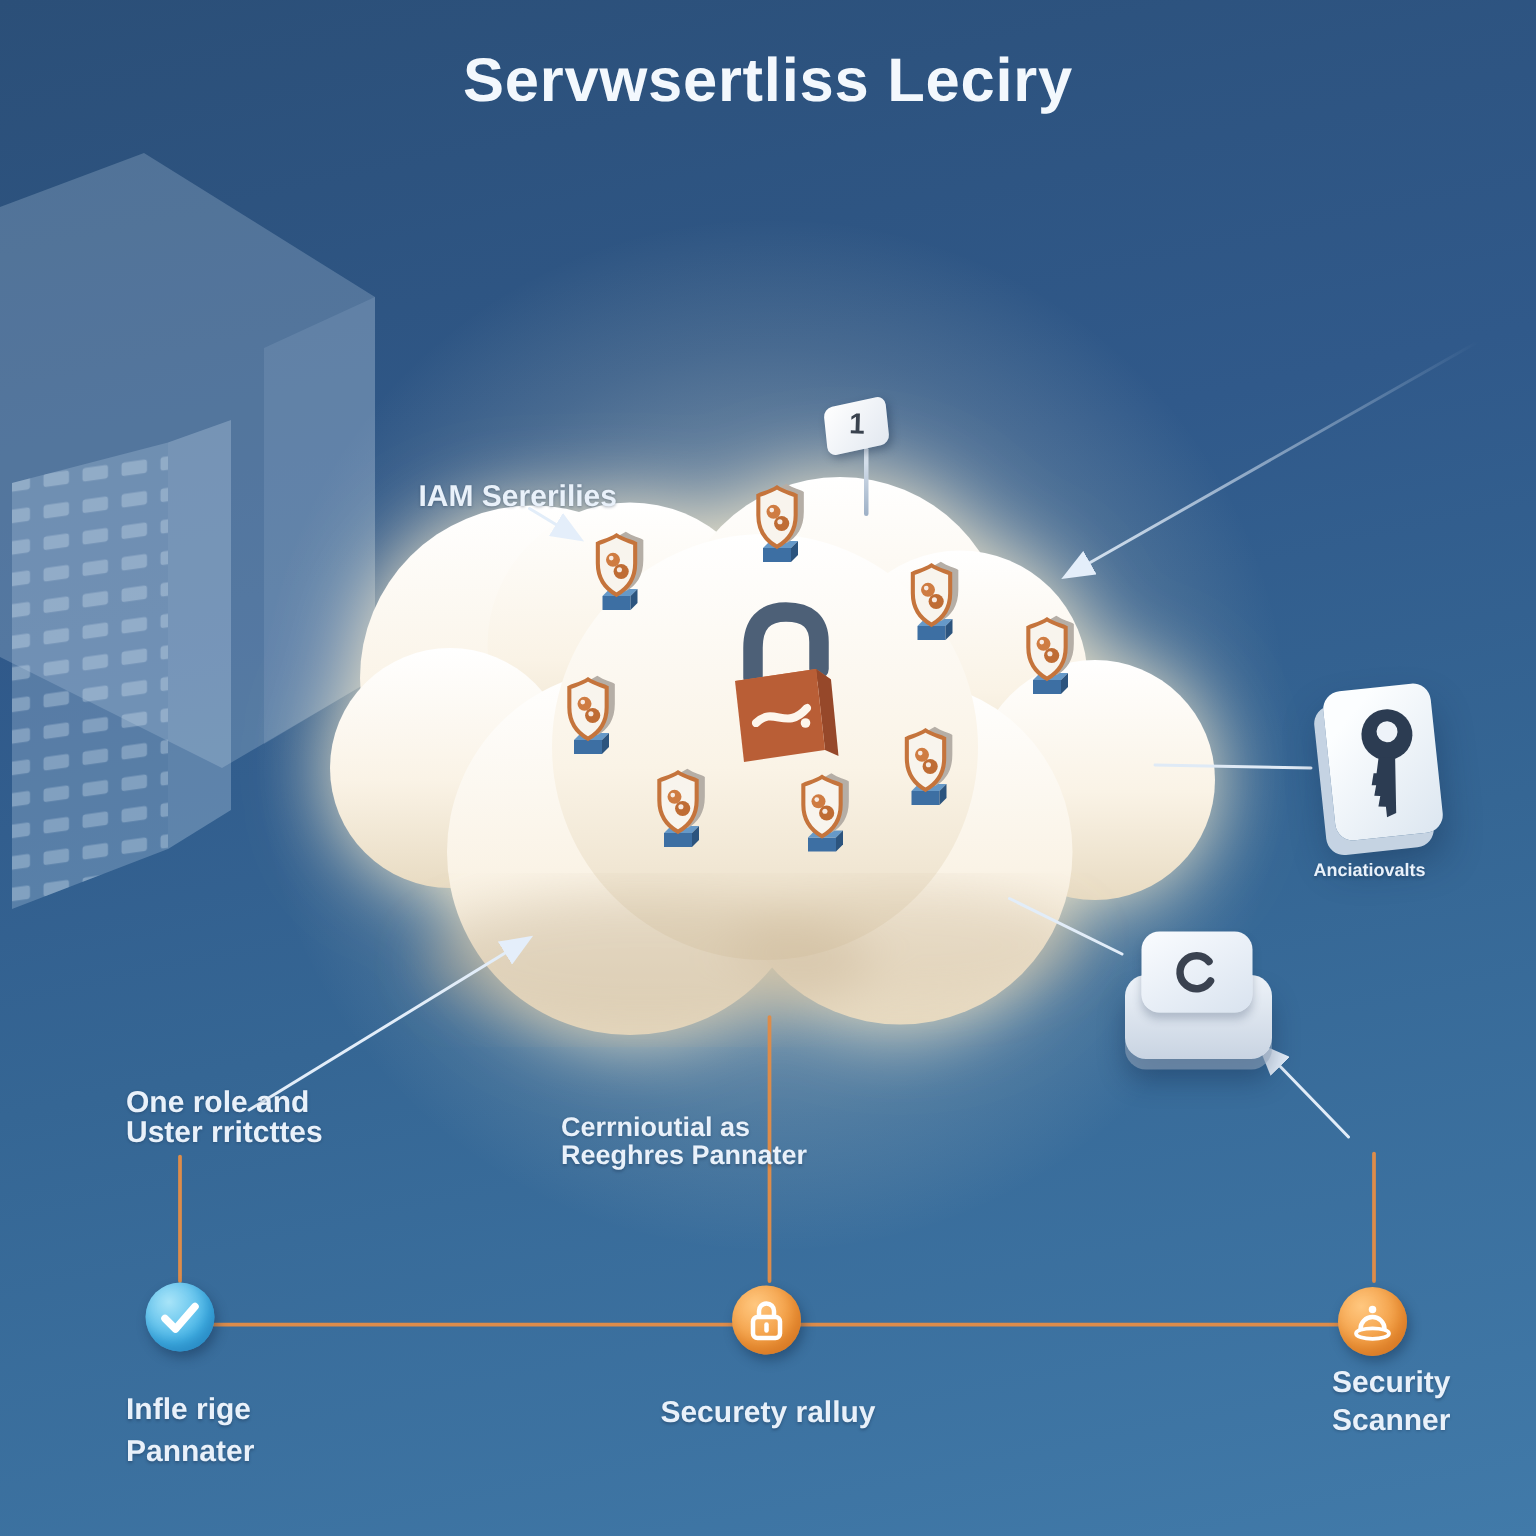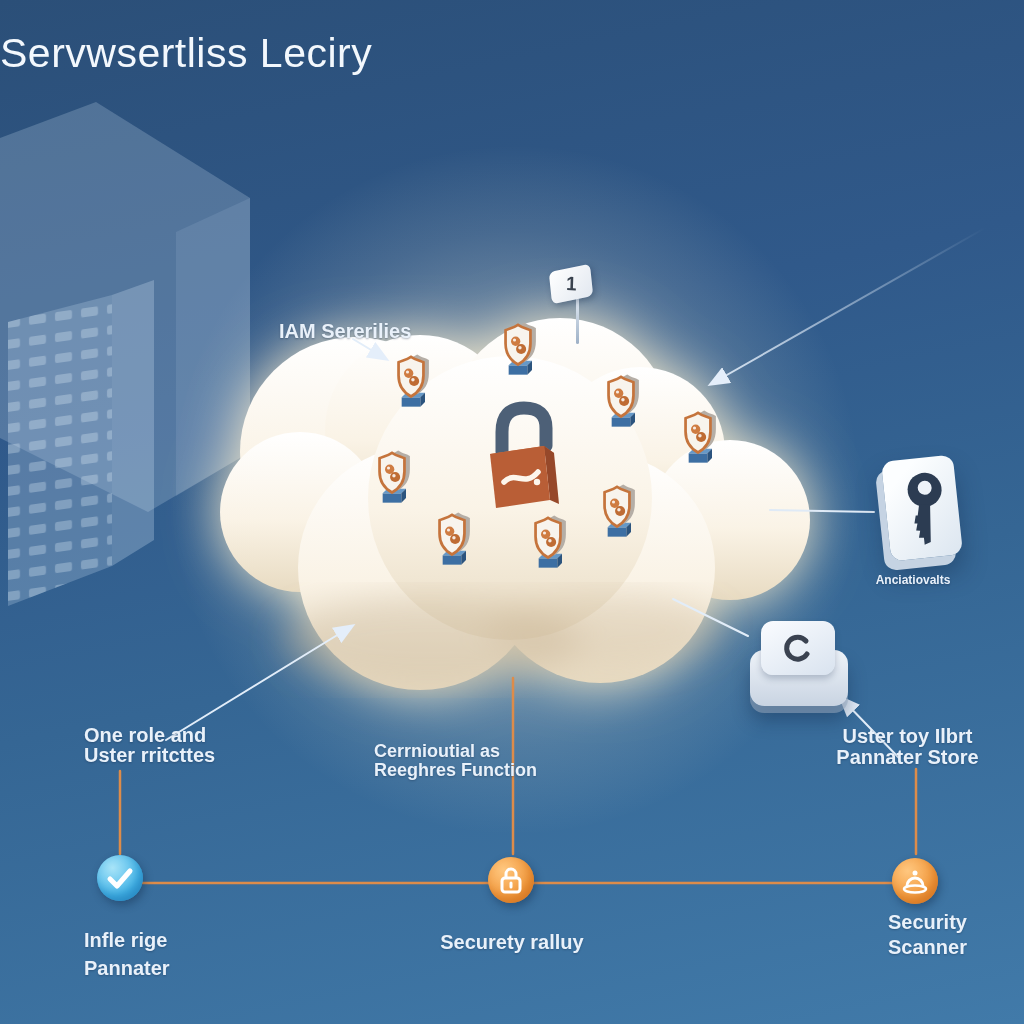--- a/index.html
+++ b/index.html
@@ -3,22 +3,22 @@
 <meta charset="utf-8">
 <style>
   html,body{margin:0;padding:0;background:#1d3a58;}
   #canvas{
     position:relative;width:1024px;height:1024px;overflow:hidden;
     font-family:"Liberation Sans", sans-serif;
     background:linear-gradient(168deg,#2b4f78 0%,#30598a 35%,#356694 60%,#417aa9 100%);
   }
   .abs{position:absolute;}
   #title{
-    left:0;top:30px;width:1024px;
-    font-size:41px;font-weight:normal;color:#f3f8fd;letter-spacing:.5px;
+    left:0;top:30px;width:1024px;text-align:center;
+    font-size:41px;font-weight:bold;color:#f3f8fd;letter-spacing:.5px;
   }
   .label{
     color:#e9f1fa;font-size:20px;font-weight:600;line-height:20px;
     text-shadow:0 1px 2px rgba(20,40,70,.35);
   }
   .label.center{text-align:center;}
   
   #flag-pole{left:576px;top:298px;width:3px;height:46px;border-radius:2px;
     background:linear-gradient(180deg,#e4ecf5,#9db0c6);}
   #flag-sign{left:550px;top:268px;width:42px;height:32px;border-radius:6px;
@@ -257,33 +257,29 @@
     </svg>
   </div>
   <div class="label abs center" style="left:838px;top:570px;width:150px;font-size:12px">Anciatiovalts</div>
 
   <div id="layers-bottom" class="abs"></div>
   <div id="layers-top" class="abs">
     <svg width="40" height="40" viewBox="0 0 40 40">
       <path d="M28,13 A11,11 0 1 0 29,26" fill="none" stroke="#3a4250" stroke-width="5" stroke-linecap="round"></path>
     </svg>
   </div>
-  <div class="label abs center" style="left:820px;top:726px;width:175px;line-height:21px">
-    <div>Uster toy Ilbrt</div>
-    <div>Pannater Store</div>
-  </div>
 
   <div class="label abs" style="left:84px;top:725px">
     <div>One role and</div>
     <div>Uster rritcttes</div>
   </div>
 
   <div class="label abs" style="left:374px;top:742px;font-size:18px;line-height:19px">
     <div>Cerrnioutial as</div>
-    <div>Reeghres Function</div>
+    <div>Reeghres Pannater</div>
   </div>
 
   <div id="check-circle" class="circle abs">
     <svg width="46" height="46" viewBox="0 0 46 46">
       <polyline points="13,24 20,31 33,16" fill="none" stroke="#ffffff" stroke-width="5" stroke-linecap="round" stroke-linejoin="round"></polyline>
     </svg>
   </div>
   <div class="label abs" style="left:84px;top:926px;line-height:28px">
     <div>Infle rige</div>
     <div>Pannater</div>

